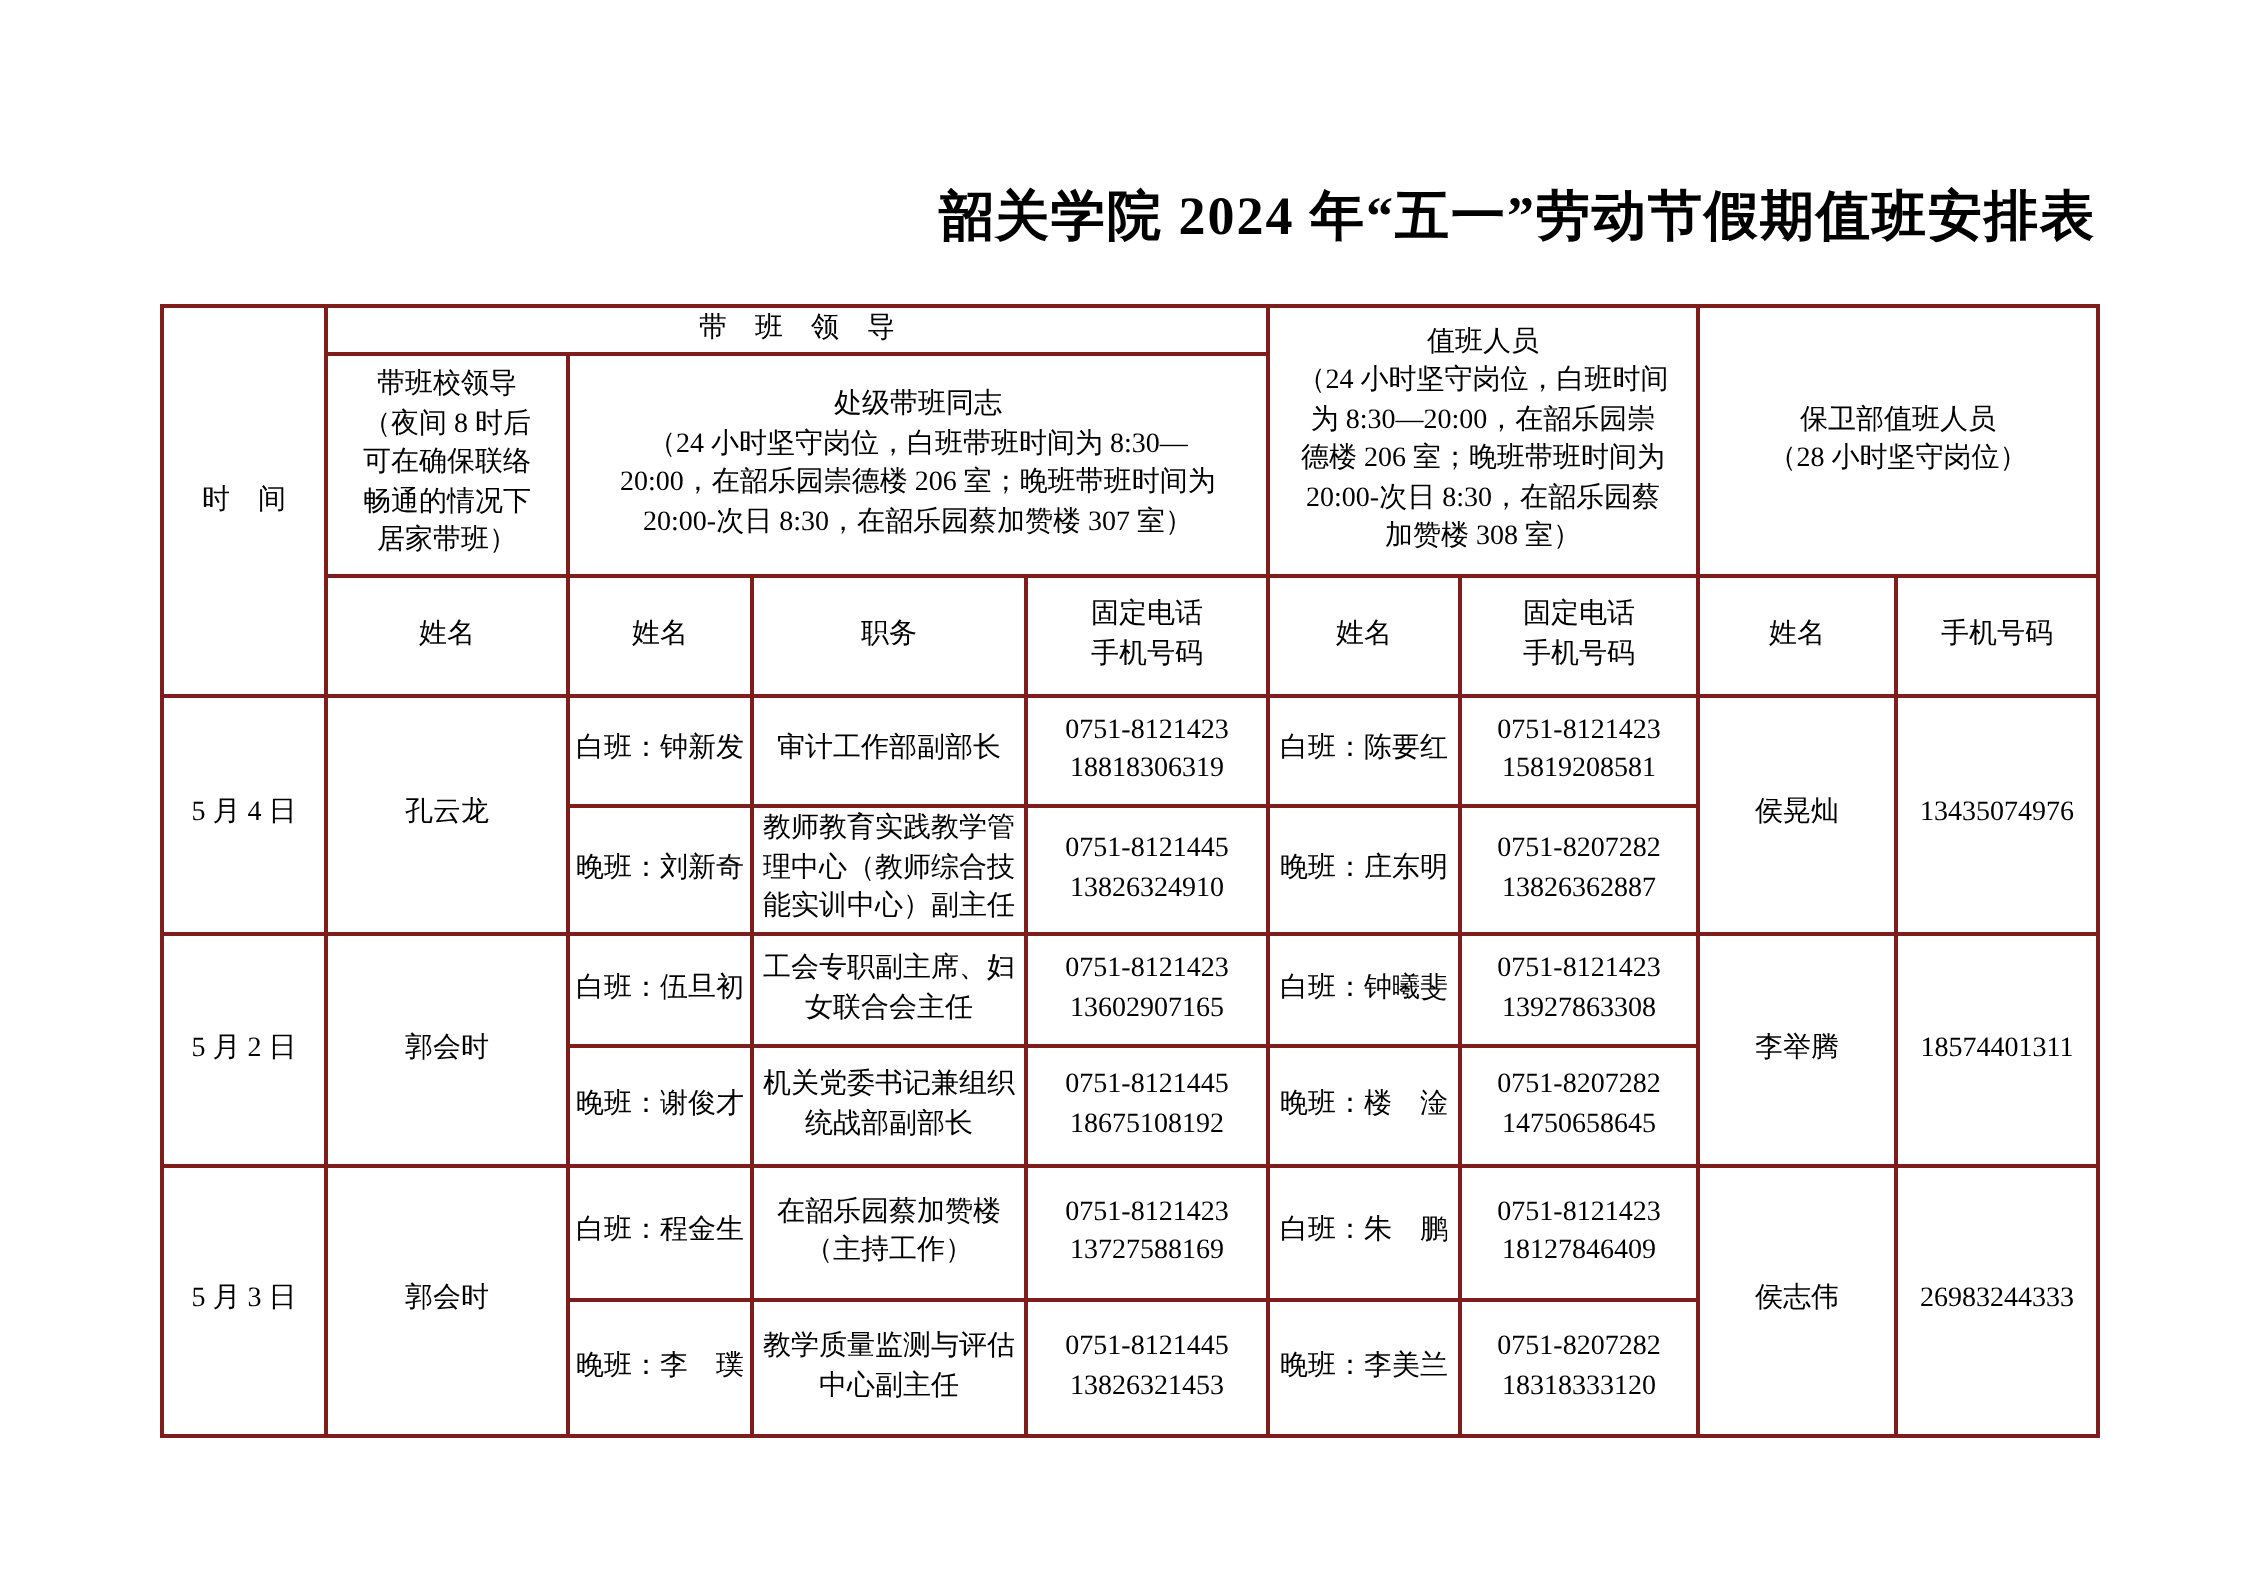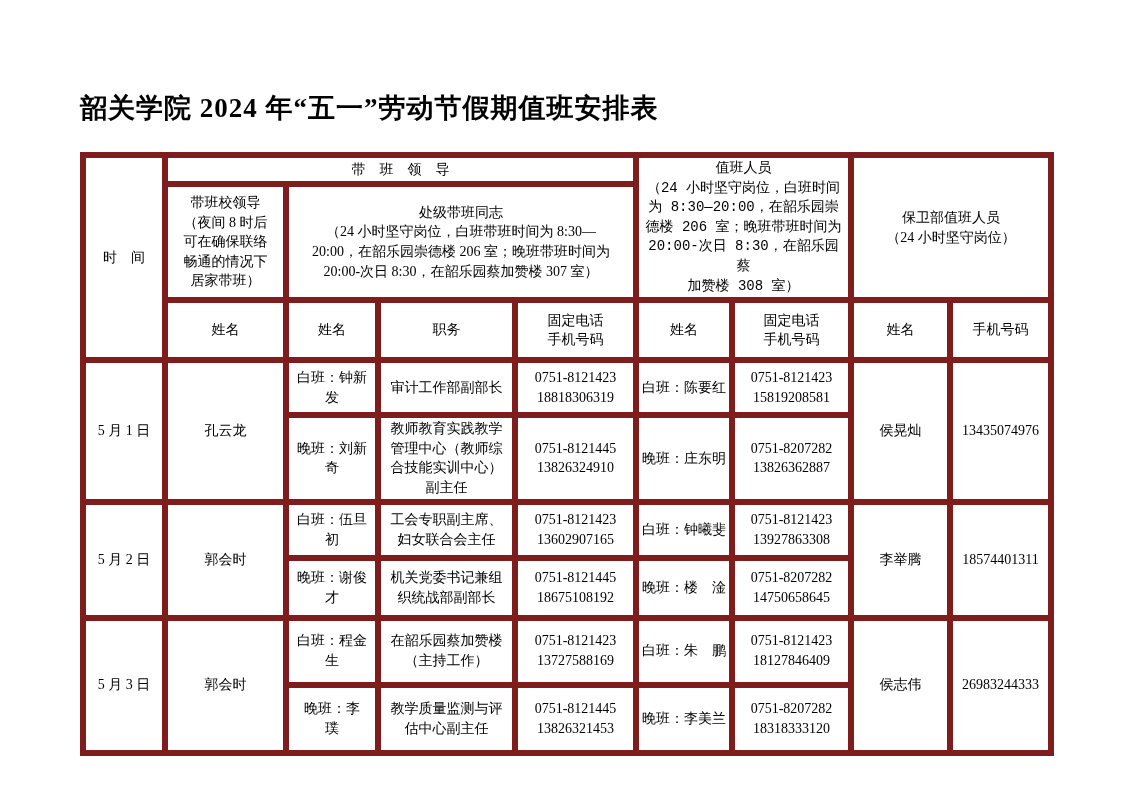--- a/index.html
+++ b/index.html
@@ -16,36 +16,36 @@
     width: 1122px;
     height: 793px;
     background: #fff;
     overflow: hidden;
   }
   .title {
     position: absolute;
     top: 90px;
     left: 80px;
     width: 968px;
-    text-align: left;
+    text-align: right;
     font-size: 27px;
     font-weight: bold;
     letter-spacing: 1px;
     white-space: nowrap;
   }
   table.duty {
     position: absolute;
     left: 80px;
     top: 152px;
     border-collapse: collapse;
     table-layout: fixed;
     width: 968px;
   }
   table.duty td {
-    border: 6px solid #7f1d1d;
+    border: 2px solid #7f1d1d;
     text-align: center;
     vertical-align: middle;
     padding: 1px 3px;
     font-size: 14px;
     line-height: 1.4;
     white-space: pre-line;
     overflow: hidden;
   }
   table.duty {
     border: 2px solid #000;
@@ -59,21 +59,20 @@
   .r-2b { height: 60px; }
   .r-3a { height: 67px; }
   .r-3b { height: 68px; }
   td.hdr {
     font-size: 15px;
     line-height: 1.5;
   }
   td.hdr-tall {
     font-size: 15px;
     line-height: 1.47;
-    font-family: Liberation Mono, monospace;
   }
   td.col-hdr {
     font-size: 15px;
     line-height: 1.9;
   }
   td.phone {
     line-height: 1.4;
     margin-left: 32px;
   }
   td.time-hdr {
@@ -103,21 +102,21 @@
         <tr class="r-groupA">
       <td rowspan="3" class="time-hdr">时　间</td>
       <td colspan="4" class="hdr">带　班　领　导</td>
       <td colspan="2" rowspan="2" class="hdr-tall">值班人员
 （24 小时坚守岗位，白班时间
 为 8:30—20:00，在韶乐园崇
 德楼 206 室；晚班带班时间为
 20:00-次日 8:30，在韶乐园蔡
 加赞楼 308 室）</td>
       <td colspan="2" rowspan="2" class="hdr">保卫部值班人员
-（24 小时坚守岗位）</td>
+（28 小时坚守岗位）</td>
     </tr>
 
     <tr class="r-groupB">
       <td class="hdr">带班校领导
 （夜间 8 时后
 可在确保联络
 畅通的情况下
 居家带班）</td>
       <td colspan="3" class="hdr">处级带班同志
 （24 小时坚守岗位，白班带班时间为 8:30—
@@ -132,21 +131,21 @@
       <td class="col-hdr">固定电话
 手机号码</td>
       <td class="col-hdr">姓名</td>
       <td class="col-hdr">固定电话
 手机号码</td>
       <td class="col-hdr">姓名</td>
       <td class="col-hdr">手机号码</td>
     </tr>
 
     <tr class="r-1a">
-      <td rowspan="2">5 月 1 日</td>
+      <td rowspan="2">5 月 4 日</td>
       <td rowspan="2">孔云龙</td>
       <td>白班：钟新发</td>
       <td>审计工作部副部长</td>
       <td class="phone">0751-8121423
 18818306319</td>
       <td>白班：陈要红</td>
       <td class="phone">0751-8121423
 15819208581</td>
       <td rowspan="2">侯晃灿</td>
       <td rowspan="2" class="phone">13435074976</td>

